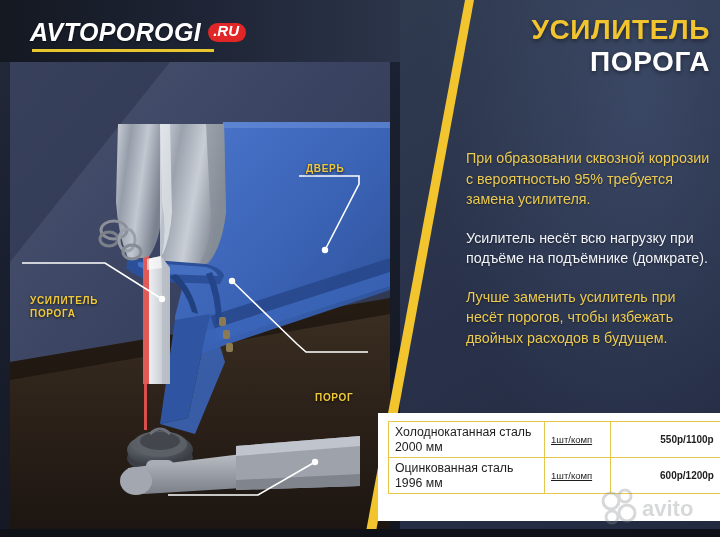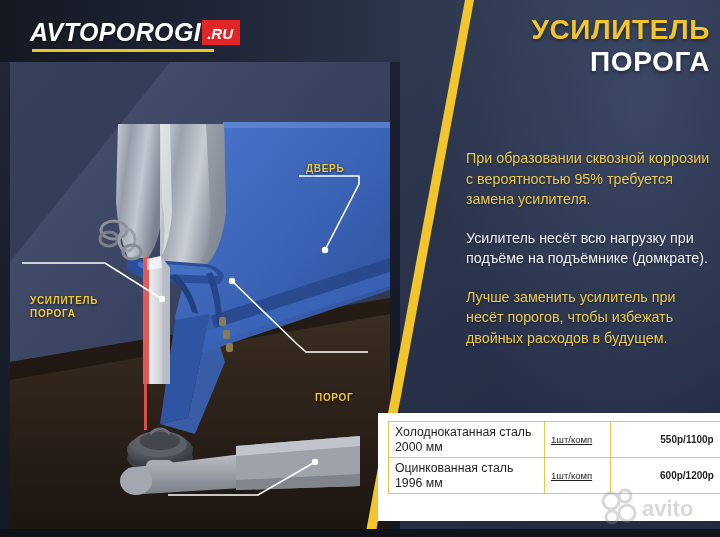--- a/index.html
+++ b/index.html
@@ -43,40 +43,40 @@
 
   
   .divider {
     position:absolute; left:0; top:0; width:720px; height:537px;
     pointer-events:none;
   }
 
   
   .logo {
     position:absolute; left:30px; top:20px;
-    display:flex; align-items:center; gap:1px;
+    display:flex; align-items:center; gap:7px;
   }
   .logo-word {
     color:#ffffff;
     font-size:25px;
     font-weight:bold;
     font-style:italic;
     letter-spacing:.4px;
     line-height:1;
     text-shadow:0 1px 2px rgba(0,0,0,.55);
   }
   .logo-ru {
     background:#e02626;
     color:#ffffff;
     font-size:15px;
     font-weight:bold;
     font-style:italic;
-    padding:6px 7px 4px 5px;
+    padding:0 7px 4px 5px;
     line-height:1;
-    border-radius:0;
+    border-radius:10px;
   }
   .logo-underline {
     position:absolute; left:32px; top:49px;
     width:182px; height:3px;
     background:#e8c72e;
   }
 
   
   .diagram {
     position:absolute; left:10px; top:62px;

